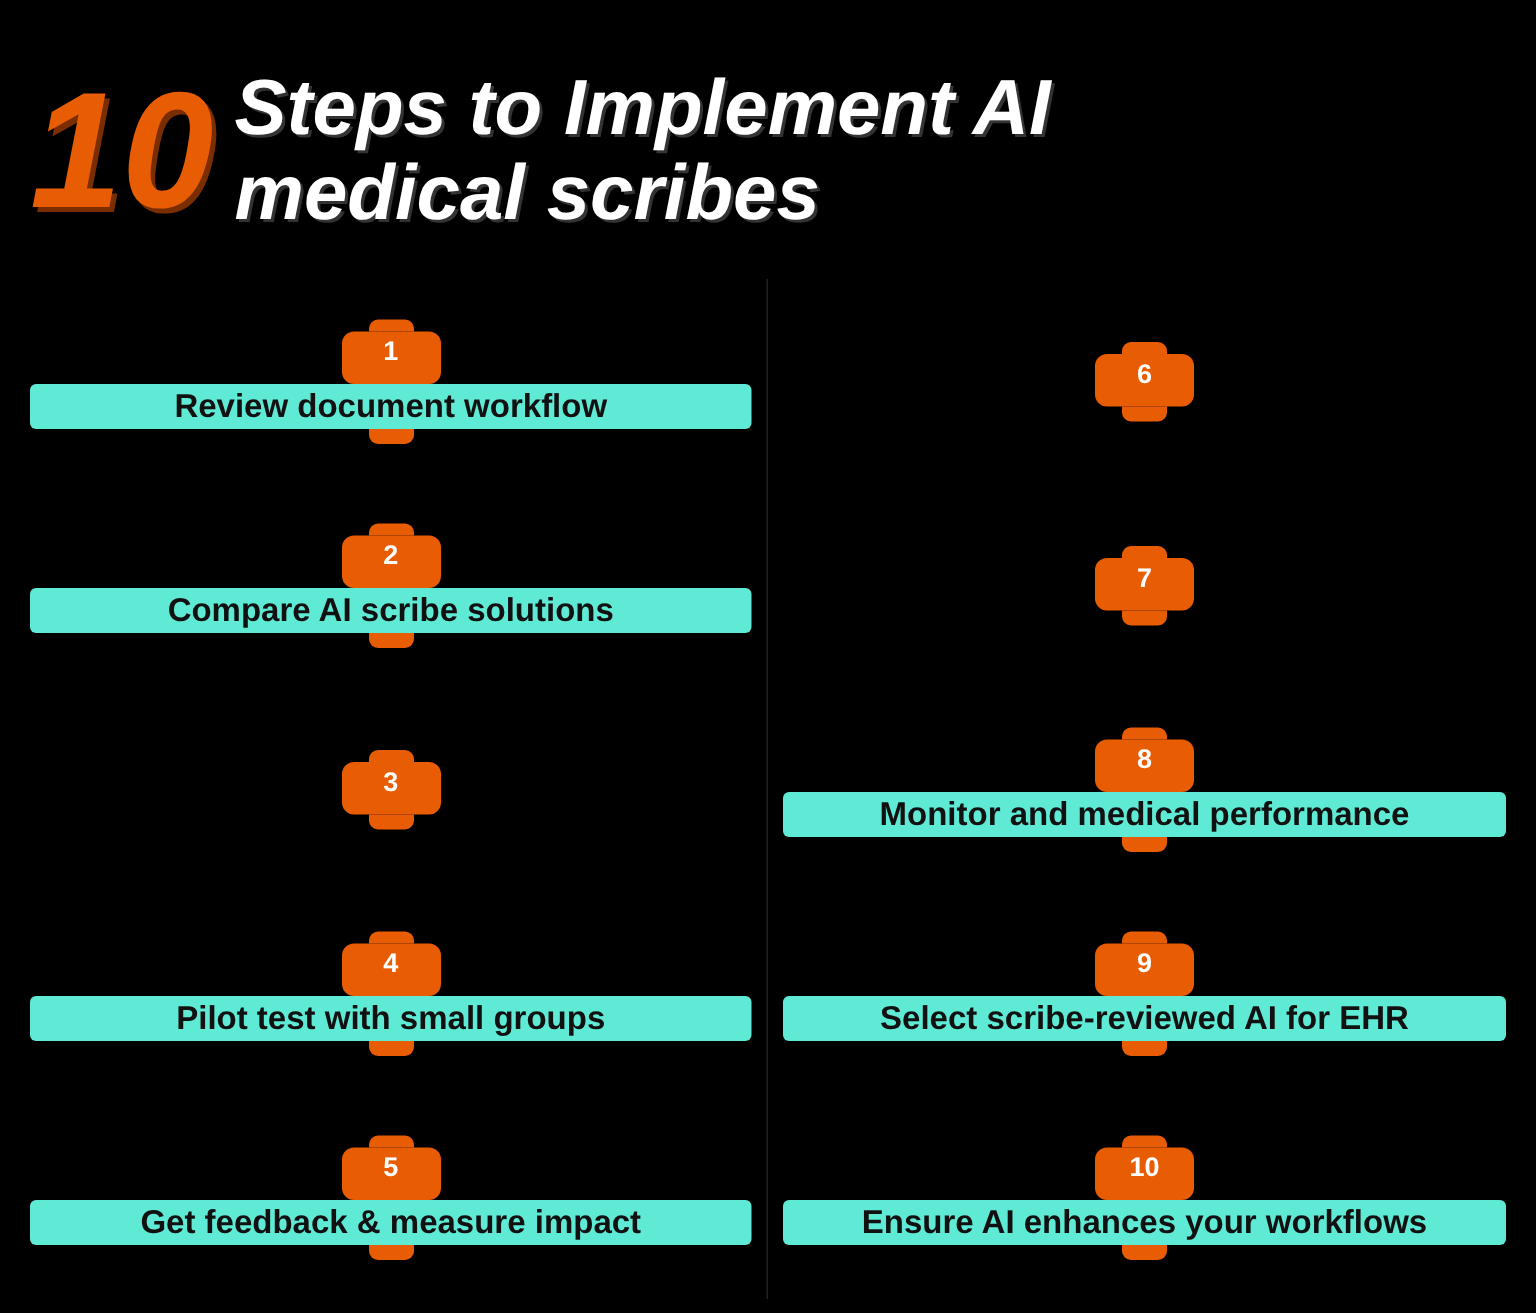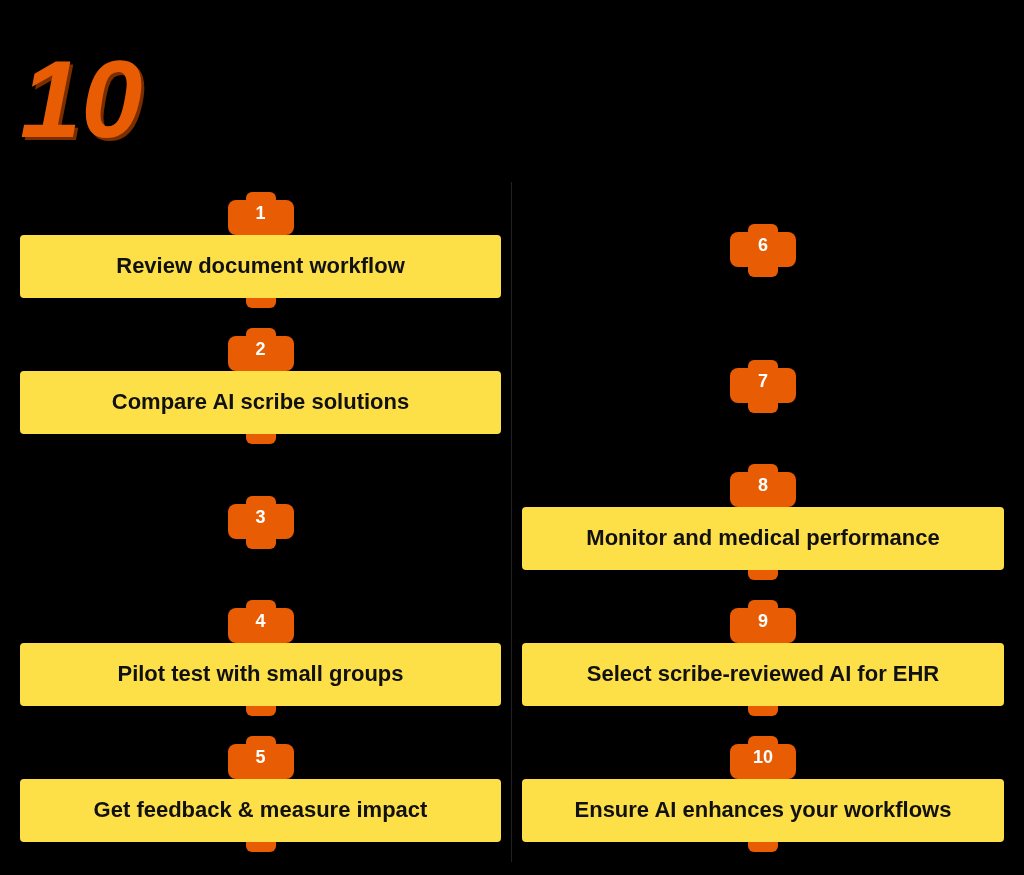--- a/index.html
+++ b/index.html
@@ -81,27 +81,27 @@
       content: '';
       display: block;
       width: 30px;
       height: 8px;
       background: #e85d04;
       border-radius: 0 0 6px 6px;
       margin: 0 auto;
     }
 
     .step-box {
-      background: #fde047;
+      background: #5eead4;
       border-radius: 4px;
       width: 100%;
       display: flex;
       align-items: center;
       justify-content: center;
-      padding: 18px 10px;
+      padding: 2px 10px;
       position: relative;
     }
 
     .step-box::after {
       content: '';
       display: block;
       position: absolute;
       bottom: -8px;
       left: 50%;
       transform: translateX(-50%);
@@ -150,20 +150,22 @@
       margin: 0 auto;
     }
   </style>
 </head>
 <body>
 
 <div class="container">
   <div class="header">
     <div class="header-number">10</div>
     <div class="header-title">
+      <div>Steps to Implement AI</div>
+      <div>medical scribes</div>
     </div>
   </div>
 
   <div class="grid" id="steps-grid">
   <div class="step-cell left-cell">
       <div class="step-wrapper">
         <div class="connector-top"></div>
         <div class="step-badge">1</div>
         <div class="step-box">
           <span class="step-text">Review document workflow</span>

